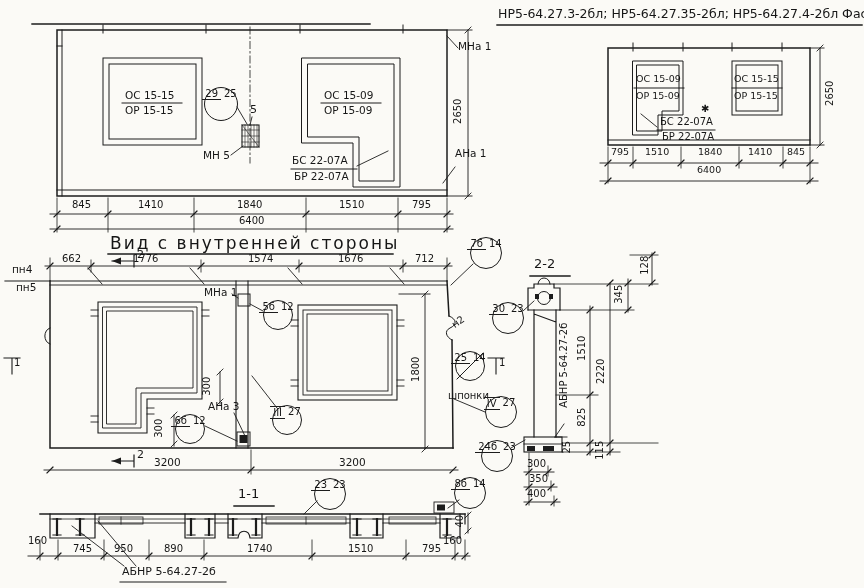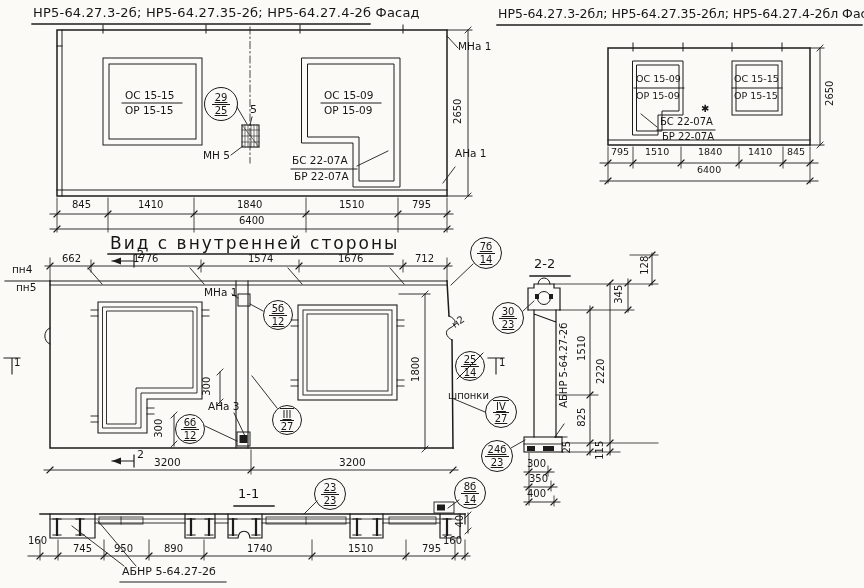--- a/index.html
+++ b/index.html
@@ -7,22 +7,22 @@
          font-family:"DejaVu Sans",sans-serif;color:#1a1a1a;overflow:hidden;}
   svg.lines{position:absolute;left:0;top:0;}
   .lbl{position:absolute;white-space:nowrap;line-height:1.05;color:#161616;}
   .s9{font-size:9.5px}.s10{font-size:10px}.s105{font-size:10.5px}
   .s11{font-size:11px}.s12{font-size:12.5px}.s13{font-size:13px}
   .vtitle{font-size:17px;letter-spacing:2px;}
   .ftitle{font-size:13px;letter-spacing:.2px;}
   .rot{transform:rotate(-90deg);transform-origin:center;}
   .rot35{transform:rotate(-35deg);transform-origin:center;}
   .callout{position:absolute;border:1.3px solid #1c1c1c;border-radius:50%;
-           display:flex;flex-direction:column;align-items:center;justify-content:center;
-           box-sizing:border-box;background:rgba(251,250,246,.0);text-decoration:underline;}
+           display:flex;flex-direction:row;align-items:flex-start;justify-content:center;
+           box-sizing:border-box;background:rgba(251,250,246,.0);}
   .co-top,.co-bot{display:block;font-size:10px;line-height:1.12;padding:0 3px;color:#161616;}
   .co-top{border-bottom:1.1px solid #1c1c1c;}
   .over{border-top:1.1px solid #1c1c1c;}
 </style>
 </head>
 <body>
 
 <div class="stage">
 
 <svg class="lines" width="864" height="588" viewBox="0 0 864 588" stroke="#1c1c1c" fill="none" stroke-width="1" stroke-linecap="square">
@@ -143,21 +143,20 @@
     <rect x="437" y="504.5" width="8" height="6" fill="#1c1c1c" stroke="none"></rect>
     <path d="M468,513 V533 M465,518 L471,512 M465,534 L471,528" stroke-width="0.9"></path>
     <path d="M40,540 V560 M58,540 V560 M104,540 V560 M149,540 V560 M204,540 V560 M312,540 V560 M406,540 V560 M455,540 V560 M465,540 V560" stroke-width="0.8"></path>
     <path d="M28,556 H470" stroke-width="0.9"></path>
     <path d="M37,559 L43,553 M55,559 L61,553 M101,559 L107,553 M146,559 L152,553 M201,559 L207,553 M309,559 L315,553 M403,559 L409,553 M452,559 L458,553 M462,559 L468,553" stroke-width="1.2"></path>
     <path d="M120,582 H226" stroke-width="1.1"></path>
     <path d="M124,566 L72,526 M136,566 L98,521" stroke-width="0.9"></path>
   </g>
 </svg>
 
-<span class="lbl ftitle" style="left:33px;top:6px">НР5-64.27.3-2б; НР5-64.27.35-2б; НР5-64.27.4-2б  Фасад</span>
 <span class="lbl s105" style="left:125px;top:90px">ОС 15-15</span>
 <span class="lbl s105" style="left:125px;top:105px">ОР 15-15</span>
 <span class="lbl s105" style="left:324px;top:90px">ОС 15-09</span>
 <span class="lbl s105" style="left:324px;top:105px">ОР 15-09</span>
 <span class="lbl s105" style="left:292px;top:155px">БС 22-07А</span>
 <span class="lbl s105" style="left:294px;top:171px">БР 22-07А</span>
 <span class="lbl s11" style="left:250px;top:104px">5</span>
 <span class="lbl s105" style="left:203px;top:150px">МН 5</span>
 <span class="lbl s105" style="left:458px;top:41px">МНа 1</span>
 <span class="lbl s105" style="left:455px;top:148px">АНа 1</span>

